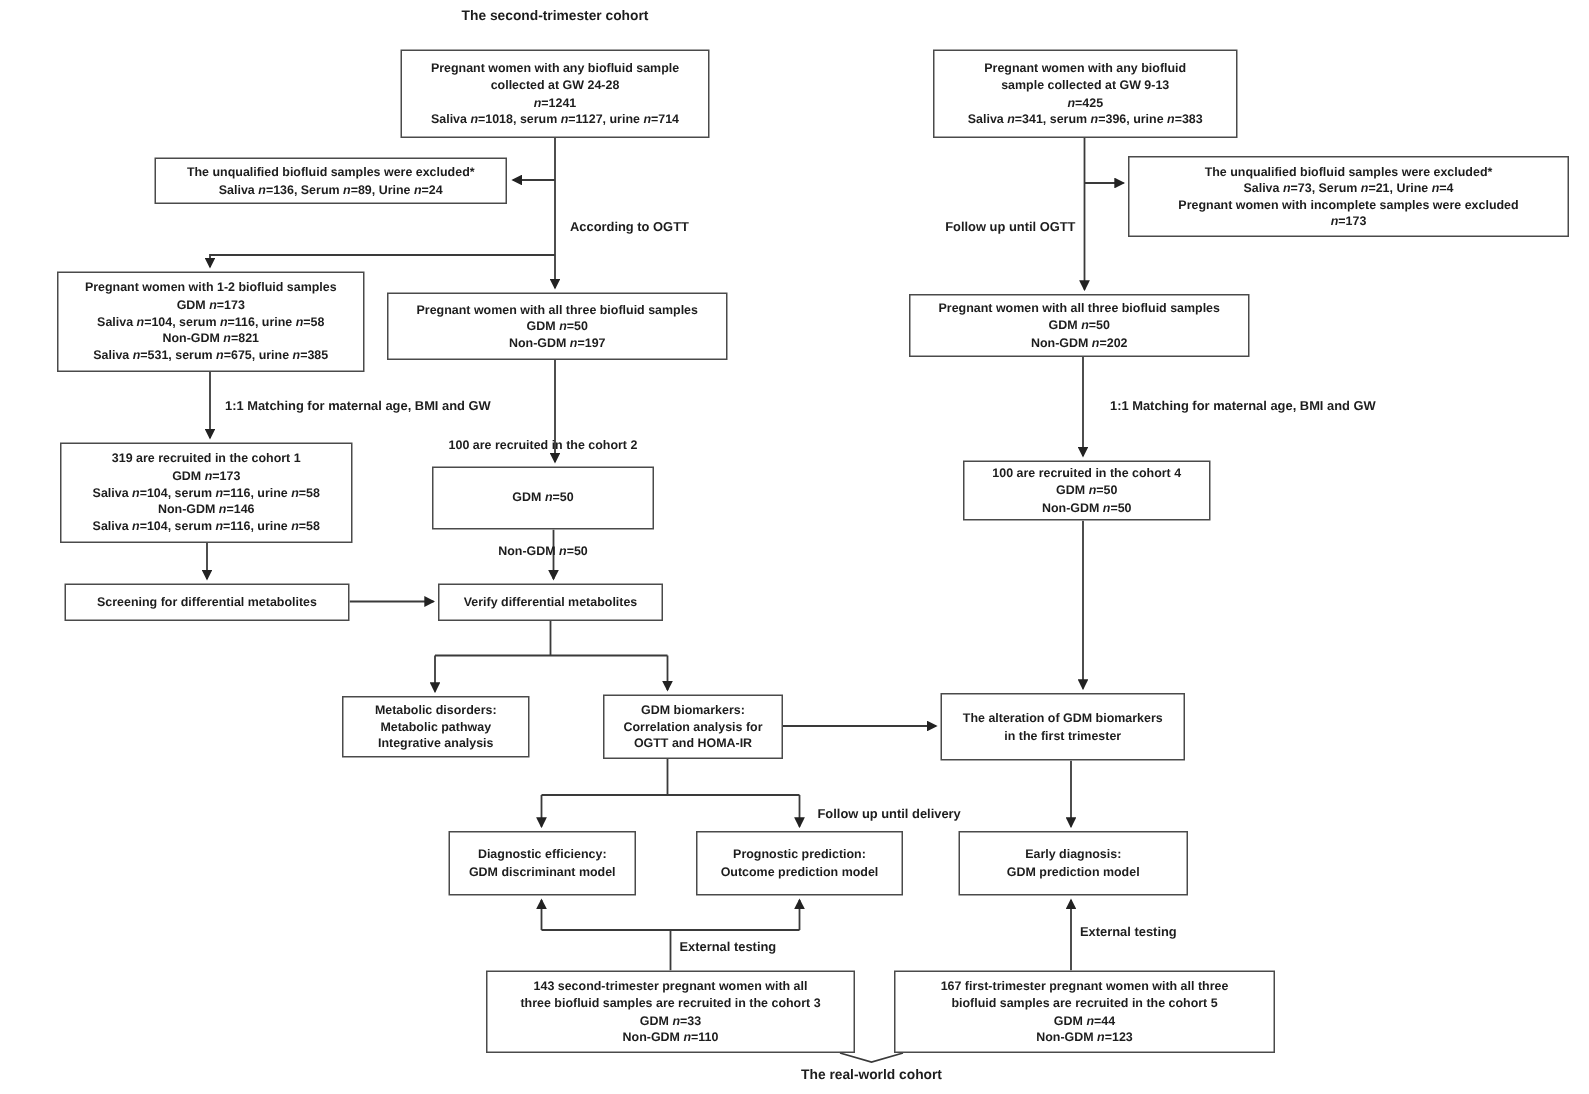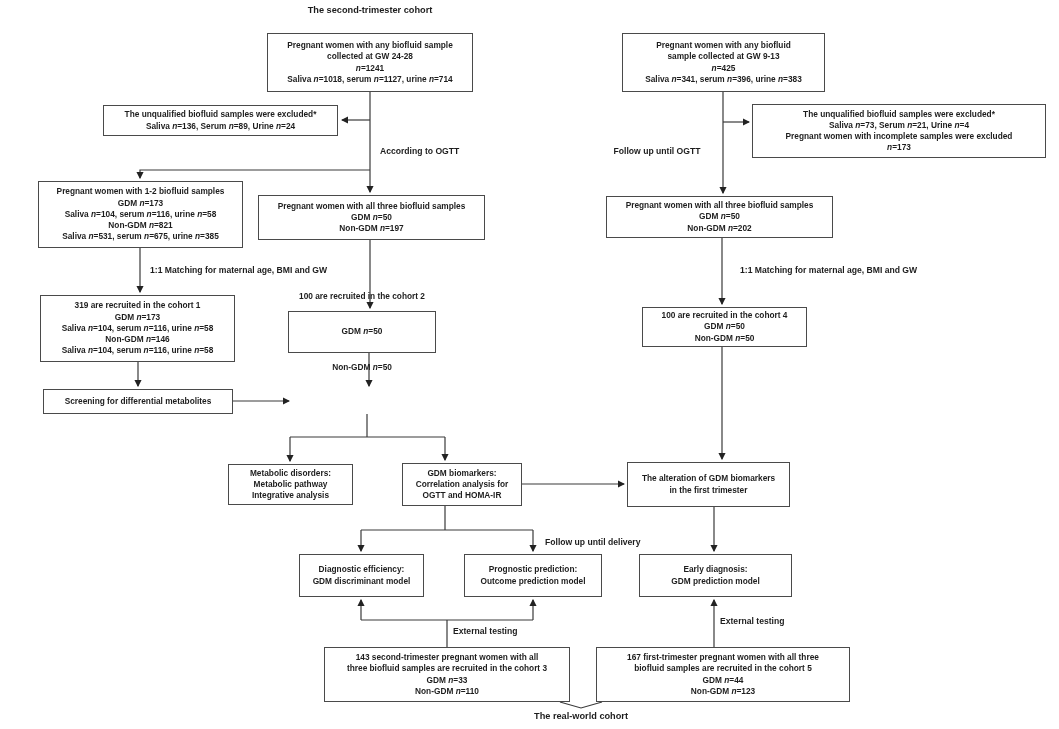--- a/index.html
+++ b/index.html
@@ -9,21 +9,21 @@
   }
   .box{
     position:absolute;box-sizing:border-box;border:1.4px solid #4a4a4a;background:#ffffff;
     display:flex;flex-direction:column;align-items:center;justify-content:center;
     text-align:center;font-weight:bold;font-size:8.3px;line-height:11.2px;
     padding:1px 3px;white-space:nowrap;
   }
   .lbl{
     position:absolute;font-weight:bold;font-size:8.6px;line-height:10px;white-space:nowrap;
   }
-  .lbl.right{text-align:center;}
+  .lbl.right{text-align:right;}
   .ttl{
     position:absolute;font-weight:bold;font-size:9.2px;text-align:center;white-space:nowrap;
   }
   svg.wires{position:absolute;left:0;top:0;}
   i{font-style:italic;}
 </style>
 </head>
 <body>
 
 <div class="canvas">
@@ -119,20 +119,23 @@
       <div>Non-GDM <i>n</i>=50</div>
     </div>
   <div class="box" style="left:642px;top:307px;width:165px;height:40px;">
       <div>100 are recruited in the cohort 4</div>
       <div>GDM <i>n</i>=50</div>
       <div>Non-GDM <i>n</i>=50</div>
     </div>
   <div class="box" style="left:43px;top:389px;width:190px;height:25px;">
       <div>Screening for differential metabolites</div>
     </div>
+  <div class="box" style="left:292px;top:389px;width:150px;height:25px;">
+      <div>Verify differential metabolites</div>
+    </div>
   <div class="box" style="left:228px;top:464px;width:125px;height:41px;">
       <div>Metabolic disorders:</div>
       <div>Metabolic pathway</div>
       <div>Integrative analysis</div>
     </div>
   <div class="box" style="left:402px;top:463px;width:120px;height:43px;">
       <div>GDM biomarkers:</div>
       <div>Correlation analysis for</div>
       <div>OGTT and HOMA-IR</div>
     </div>

